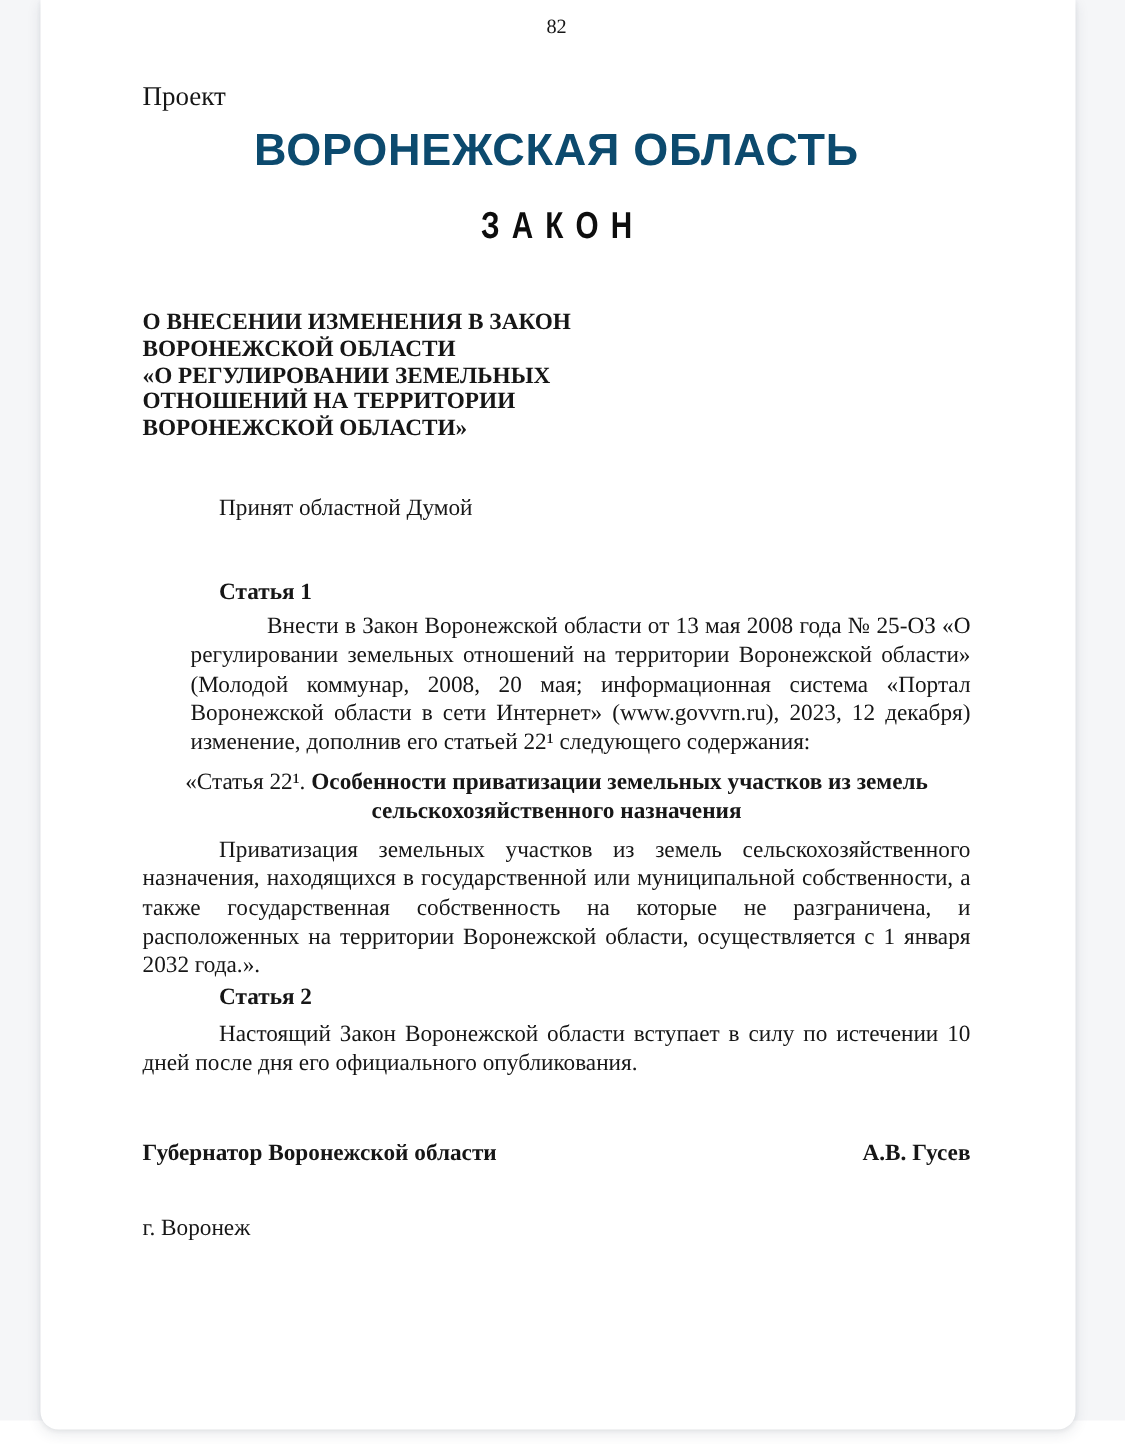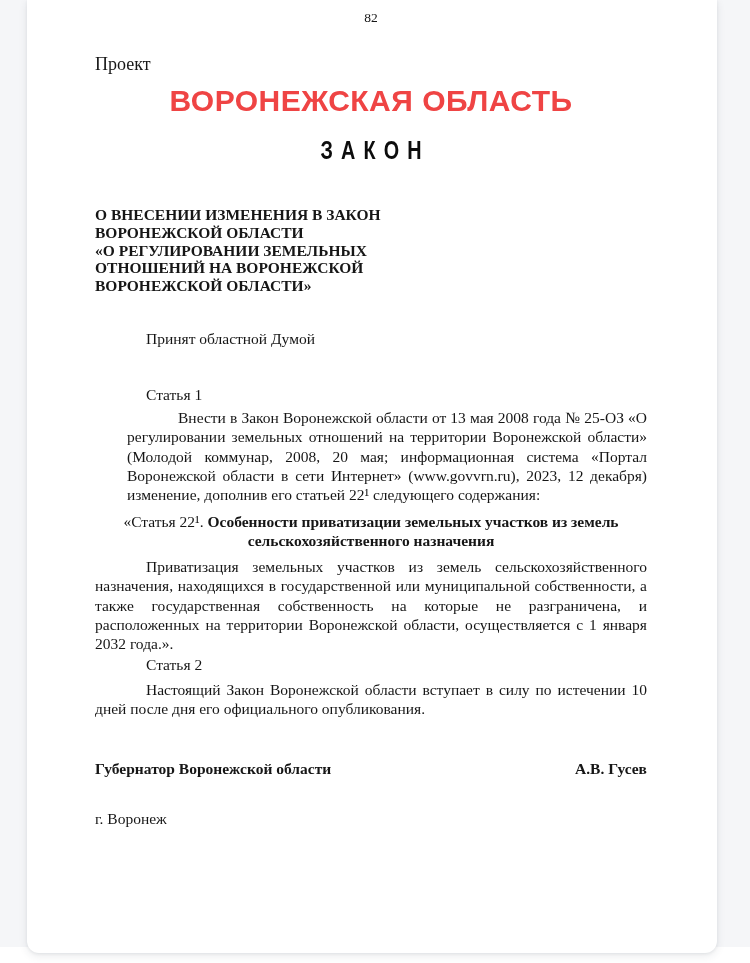--- a/index.html
+++ b/index.html
@@ -48,21 +48,21 @@
     padding-right: 8px;
     font-size: 18px;
   }
   .region-heading {
     top: 84px;
     text-align: center;
     font-family: "Liberation Sans", sans-serif;
     font-weight: 700;
     font-size: 30px;
     letter-spacing: 0.5px;
-    color: #ef4444;
+    color: #0c4a6e;
   }
   .act-heading {
     top: 138px;
     text-align: center;
   }
   .act-heading .act-inner {
     display: inline-block;
     font-family: "Liberation Sans", sans-serif;
     font-weight: 700;
     font-size: 22px;
@@ -75,21 +75,21 @@
     top: 206px;
     font-weight: 700;
     font-size: 15.5px;
     line-height: 17.8px;
   }
   .adopted-line {
     top: 330px;
     text-indent: 51px;
   }
   .article-heading {
-    font-weight: 400;
+    font-weight: 700;
     text-indent: 51px;
   }
   .article-1-heading { top: 386px; }
   .article-2-heading { top: 656px; }
   .para {
     text-align: justify;
     text-indent: 51px;
     line-height: 19.3px;
   }
   .article-1-body { top: 408px; margin-left: 32px; }
@@ -123,21 +123,21 @@
       <div class="abs region-heading">ВОРОНЕЖСКАЯ ОБЛАСТЬ</div>
 
       <div class="abs act-heading">
         <span class="act-inner">ЗАКОН</span>
       </div>
 
       <div class="abs subject-heading">
         <div>О ВНЕСЕНИИ ИЗМЕНЕНИЯ В ЗАКОН</div>
         <div>ВОРОНЕЖСКОЙ ОБЛАСТИ</div>
         <div>«О РЕГУЛИРОВАНИИ ЗЕМЕЛЬНЫХ</div>
-        <div>ОТНОШЕНИЙ НА ВОРОНЕЖСКОЙ</div>
+        <div>ОТНОШЕНИЙ НА ТЕРРИТОРИИ</div>
         <div>ВОРОНЕЖСКОЙ ОБЛАСТИ»</div>
       </div>
 
       <div class="abs adopted-line">Принят областной Думой</div>
 
       <div class="abs article-heading article-1-heading">Статья 1</div>
 
       <div class="abs para article-1-body">Внести в Закон Воронежской области от 13 мая 2008 года № 25-ОЗ «О регулировании земельных отношений на территории Воронежской области» (Молодой коммунар, 2008, 20 мая; информационная система «Портал Воронежской области в сети Интернет» (www.govvrn.ru), 2023, 12 декабря) изменение, дополнив его статьей 22¹ следующего содержания:</div>
 
       <div class="abs inserted-article-heading">

